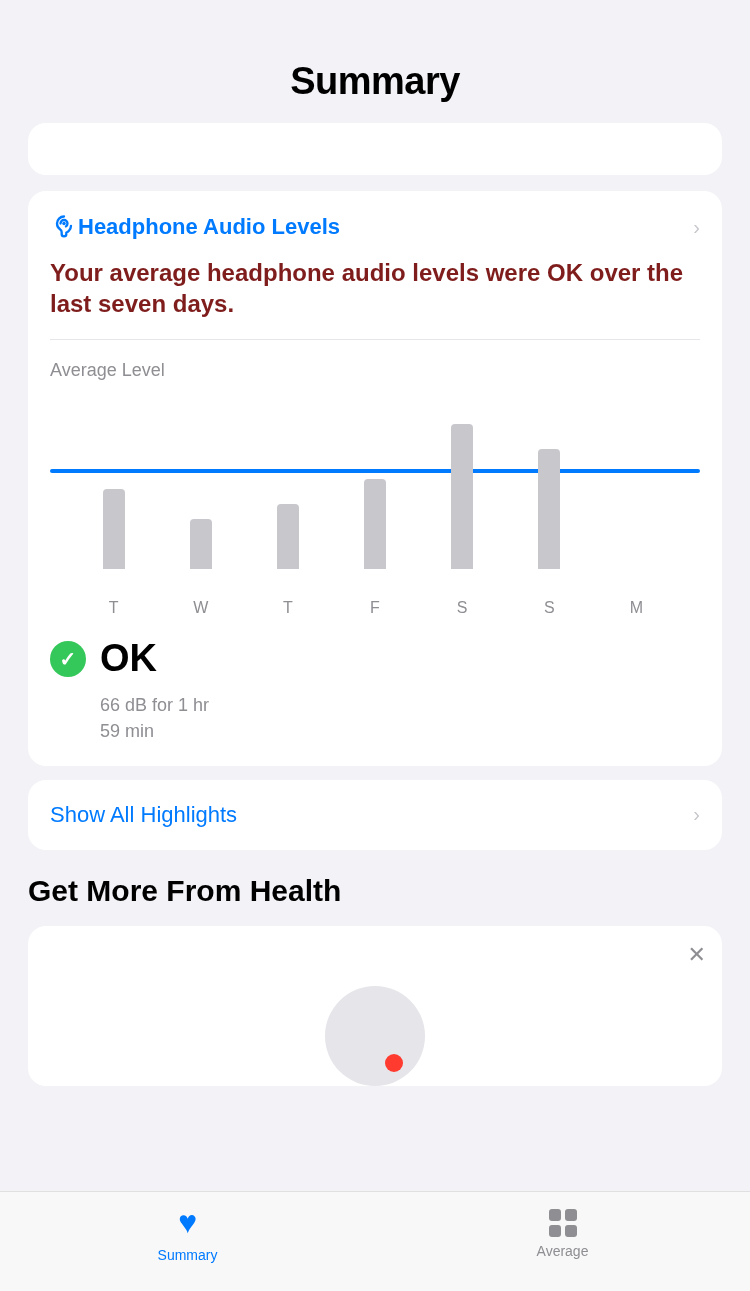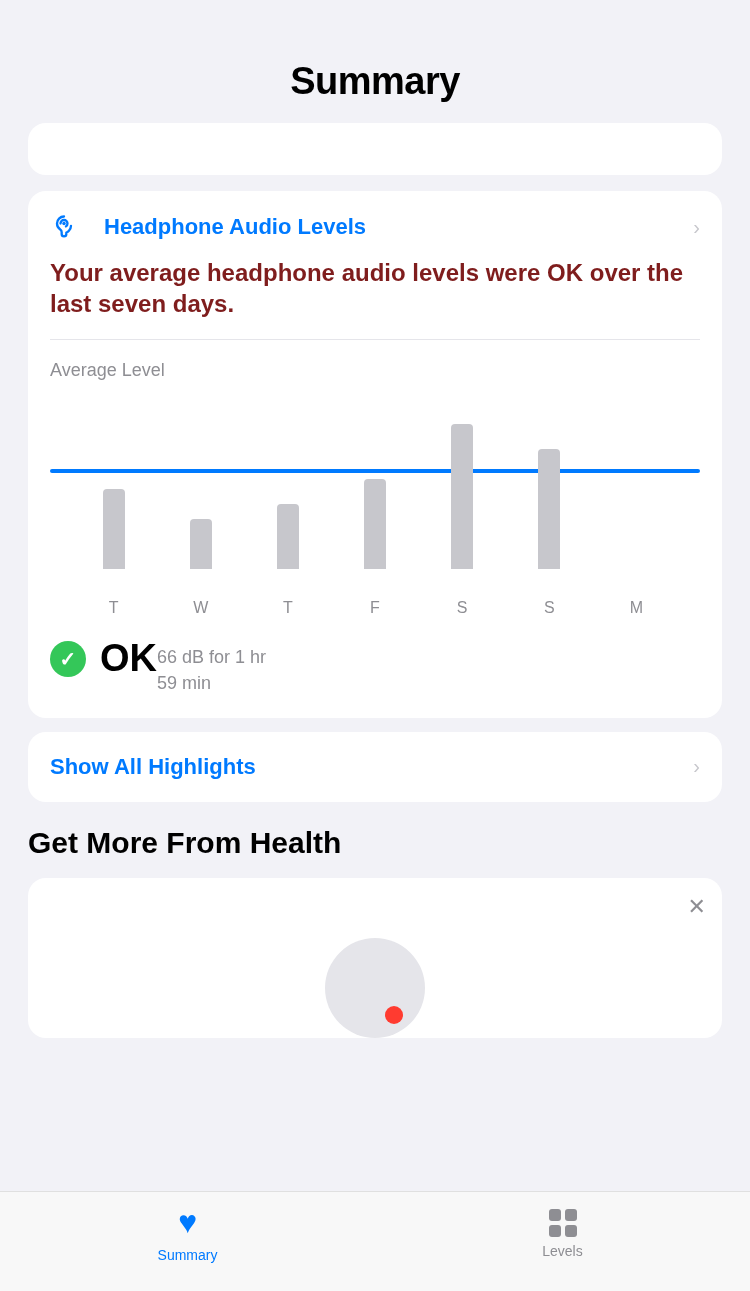--- a/index.html
+++ b/index.html
@@ -52,21 +52,21 @@
     .card-link-row {
       display: flex;
       align-items: center;
       justify-content: space-between;
       margin-bottom: 16px;
       cursor: pointer;
     }
     .card-link-left {
       display: flex;
       align-items: center;
-      gap: 26px;
+      gap: 0;
     }
     .card-link-label {
       font-size: 22px;
       font-weight: 600;
       color: #007aff;
     }
     .chevron {
       font-size: 20px;
       color: #c7c7cc;
       font-weight: 400;
@@ -186,50 +186,50 @@
     }
     .check-circle::after {
       content: '✓';
       color: #fff;
       font-size: 20px;
       font-weight: 700;
     }
 
     .status-text-block {
       display: flex;
-      flex-direction: row;
+      flex-direction: column;
     }
     .status-ok {
       font-size: 38px;
       font-weight: 700;
       color: #000;
       line-height: 1;
     }
     .status-detail {
       font-size: 18px;
       color: #8e8e93;
       font-weight: 400;
-      margin-top: 6px;
+      margin-top: 16px;
       line-height: 1.4;
     }
 
     
     .highlights-card {
       background: #fff;
       border-radius: 18px;
       padding: 22px 22px;
       margin-bottom: 24px;
       display: flex;
       align-items: center;
       justify-content: space-between;
       cursor: pointer;
     }
     .highlights-label {
       font-size: 22px;
-      font-weight: 700;
+      font-weight: 400;
       color: #007aff;
     }
 
     
     .section-title {
       font-size: 30px;
       font-weight: 700;
       color: #000;
       margin-bottom: 18px;
       padding: 0 28px;
@@ -445,15 +445,15 @@
     <span style="font-size: 32px; color: #007aff;">♥</span>
     <span class="tab-label">Summary</span>
   </div>
   <div class="tab-item tab-inactive">
     <div class="browse-grid">
       <div class="browse-cell"></div>
       <div class="browse-cell"></div>
       <div class="browse-cell"></div>
       <div class="browse-cell"></div>
     </div>
-    <span class="tab-label">Levels</span>
+    <span class="tab-label">Average</span>
   </div>
 </div>
 
 </body></html>

